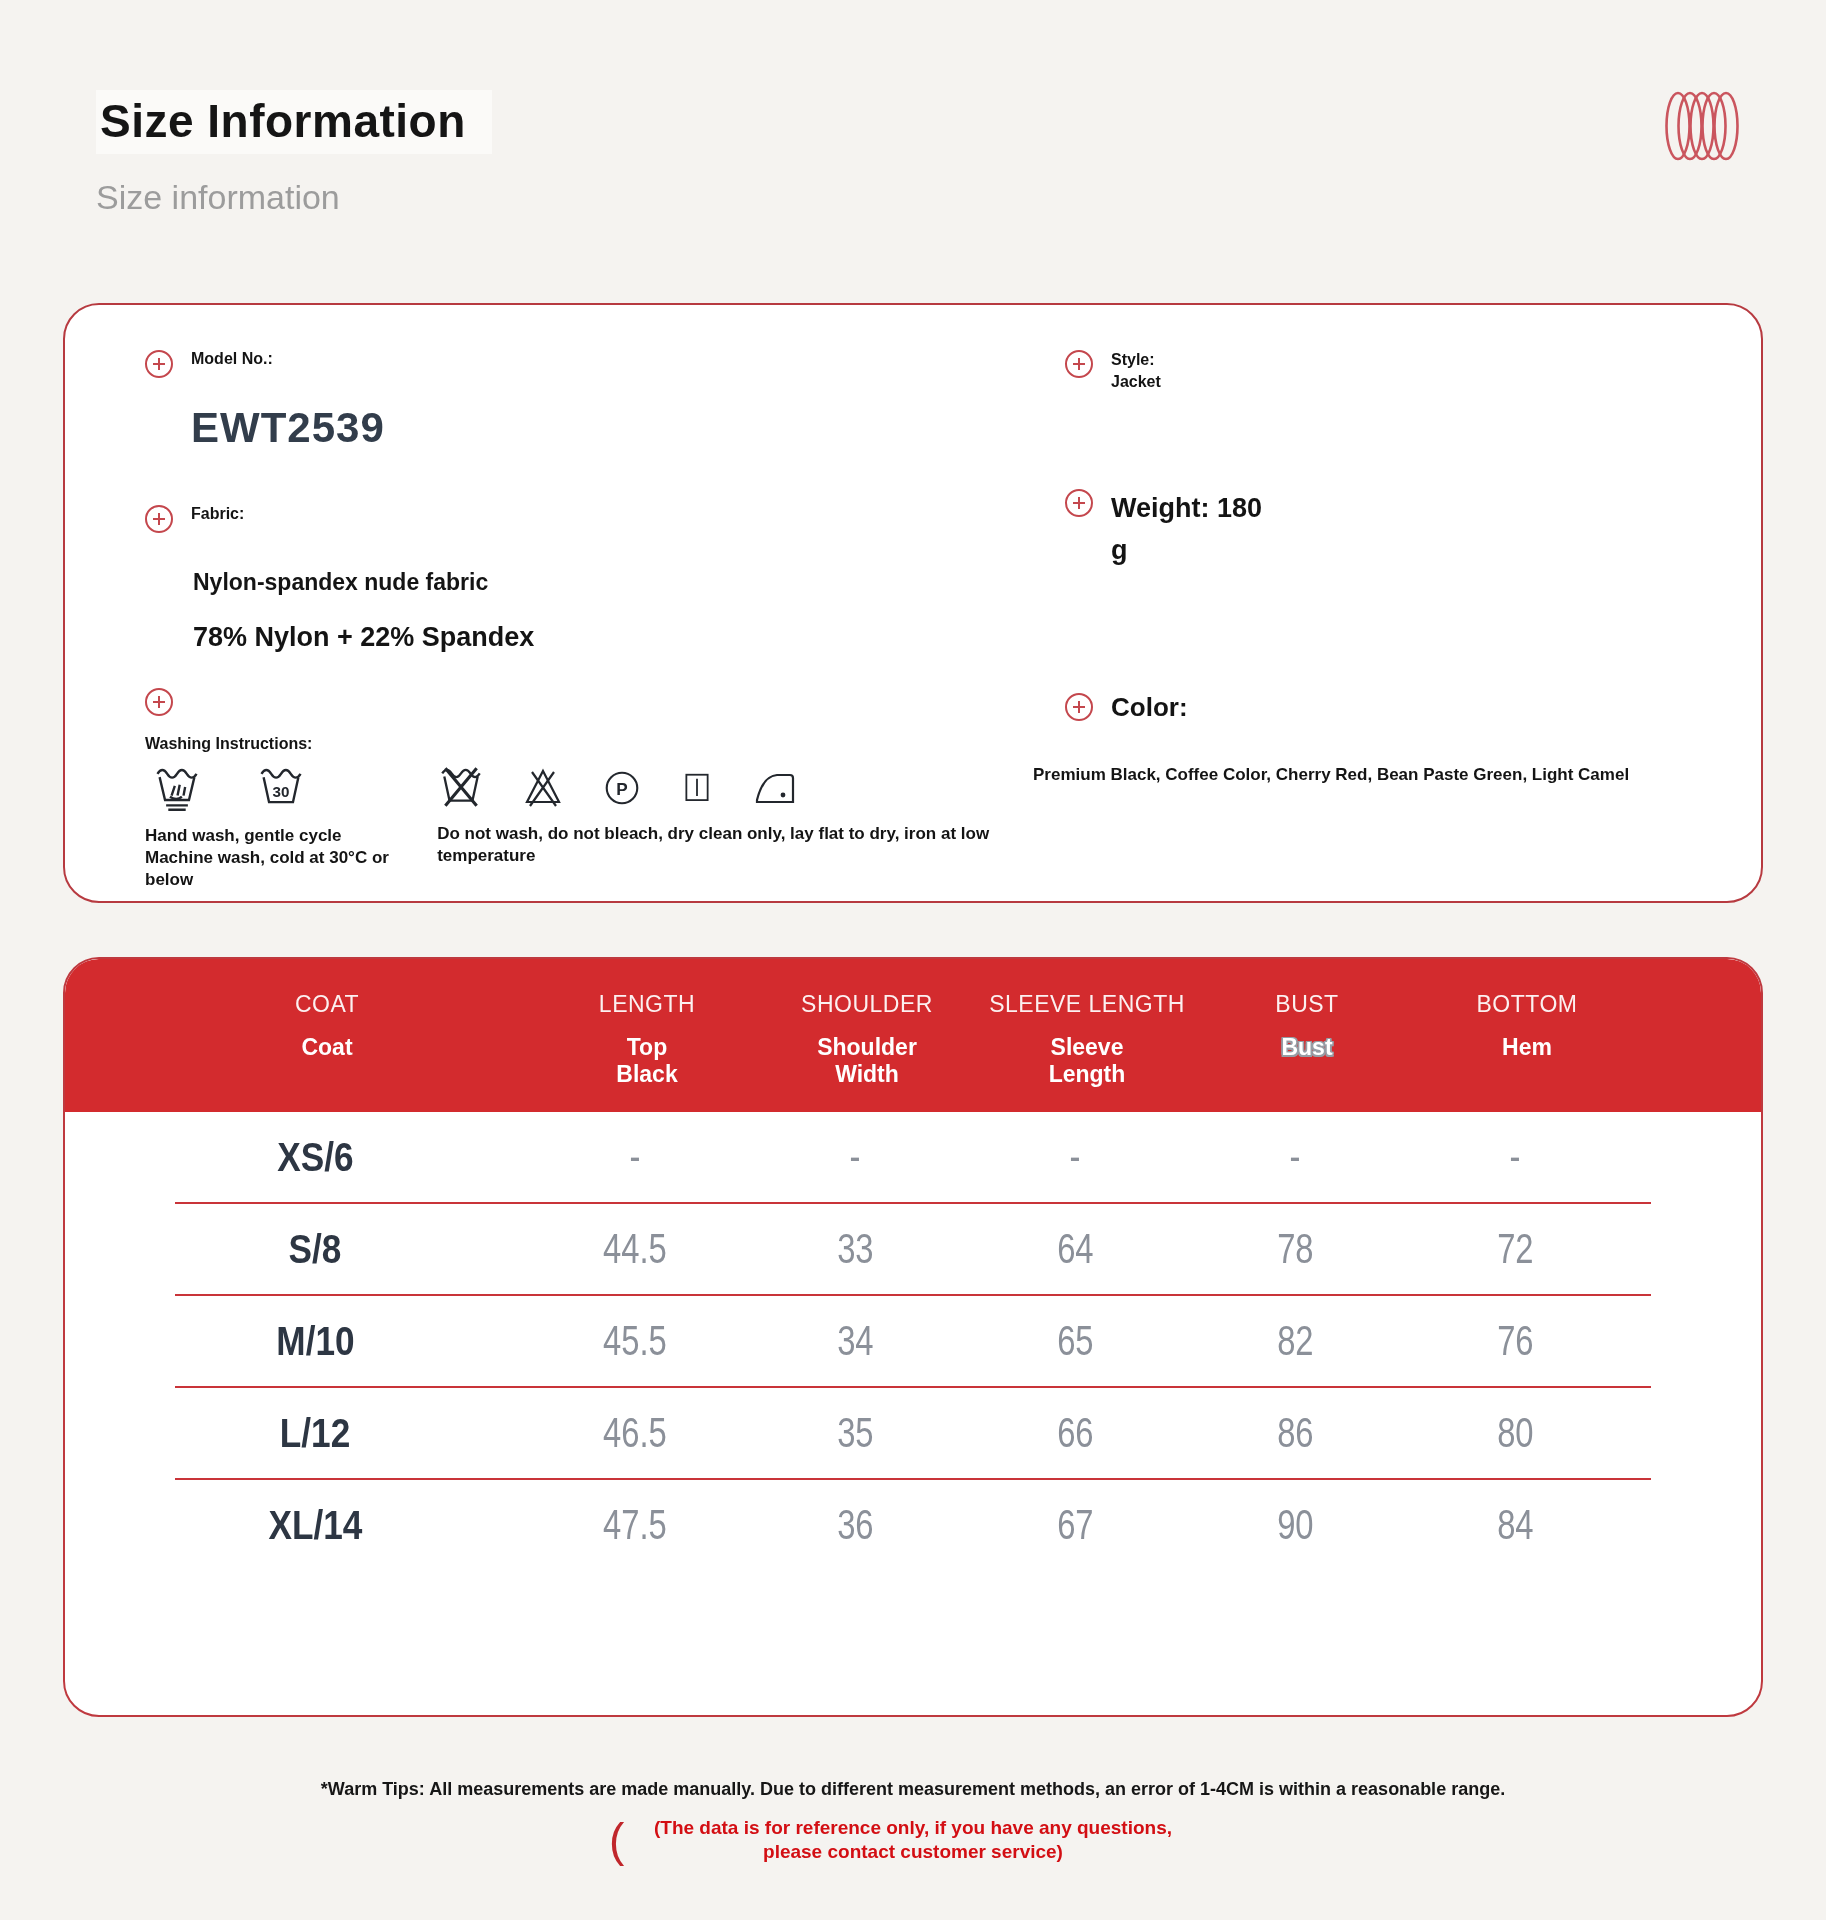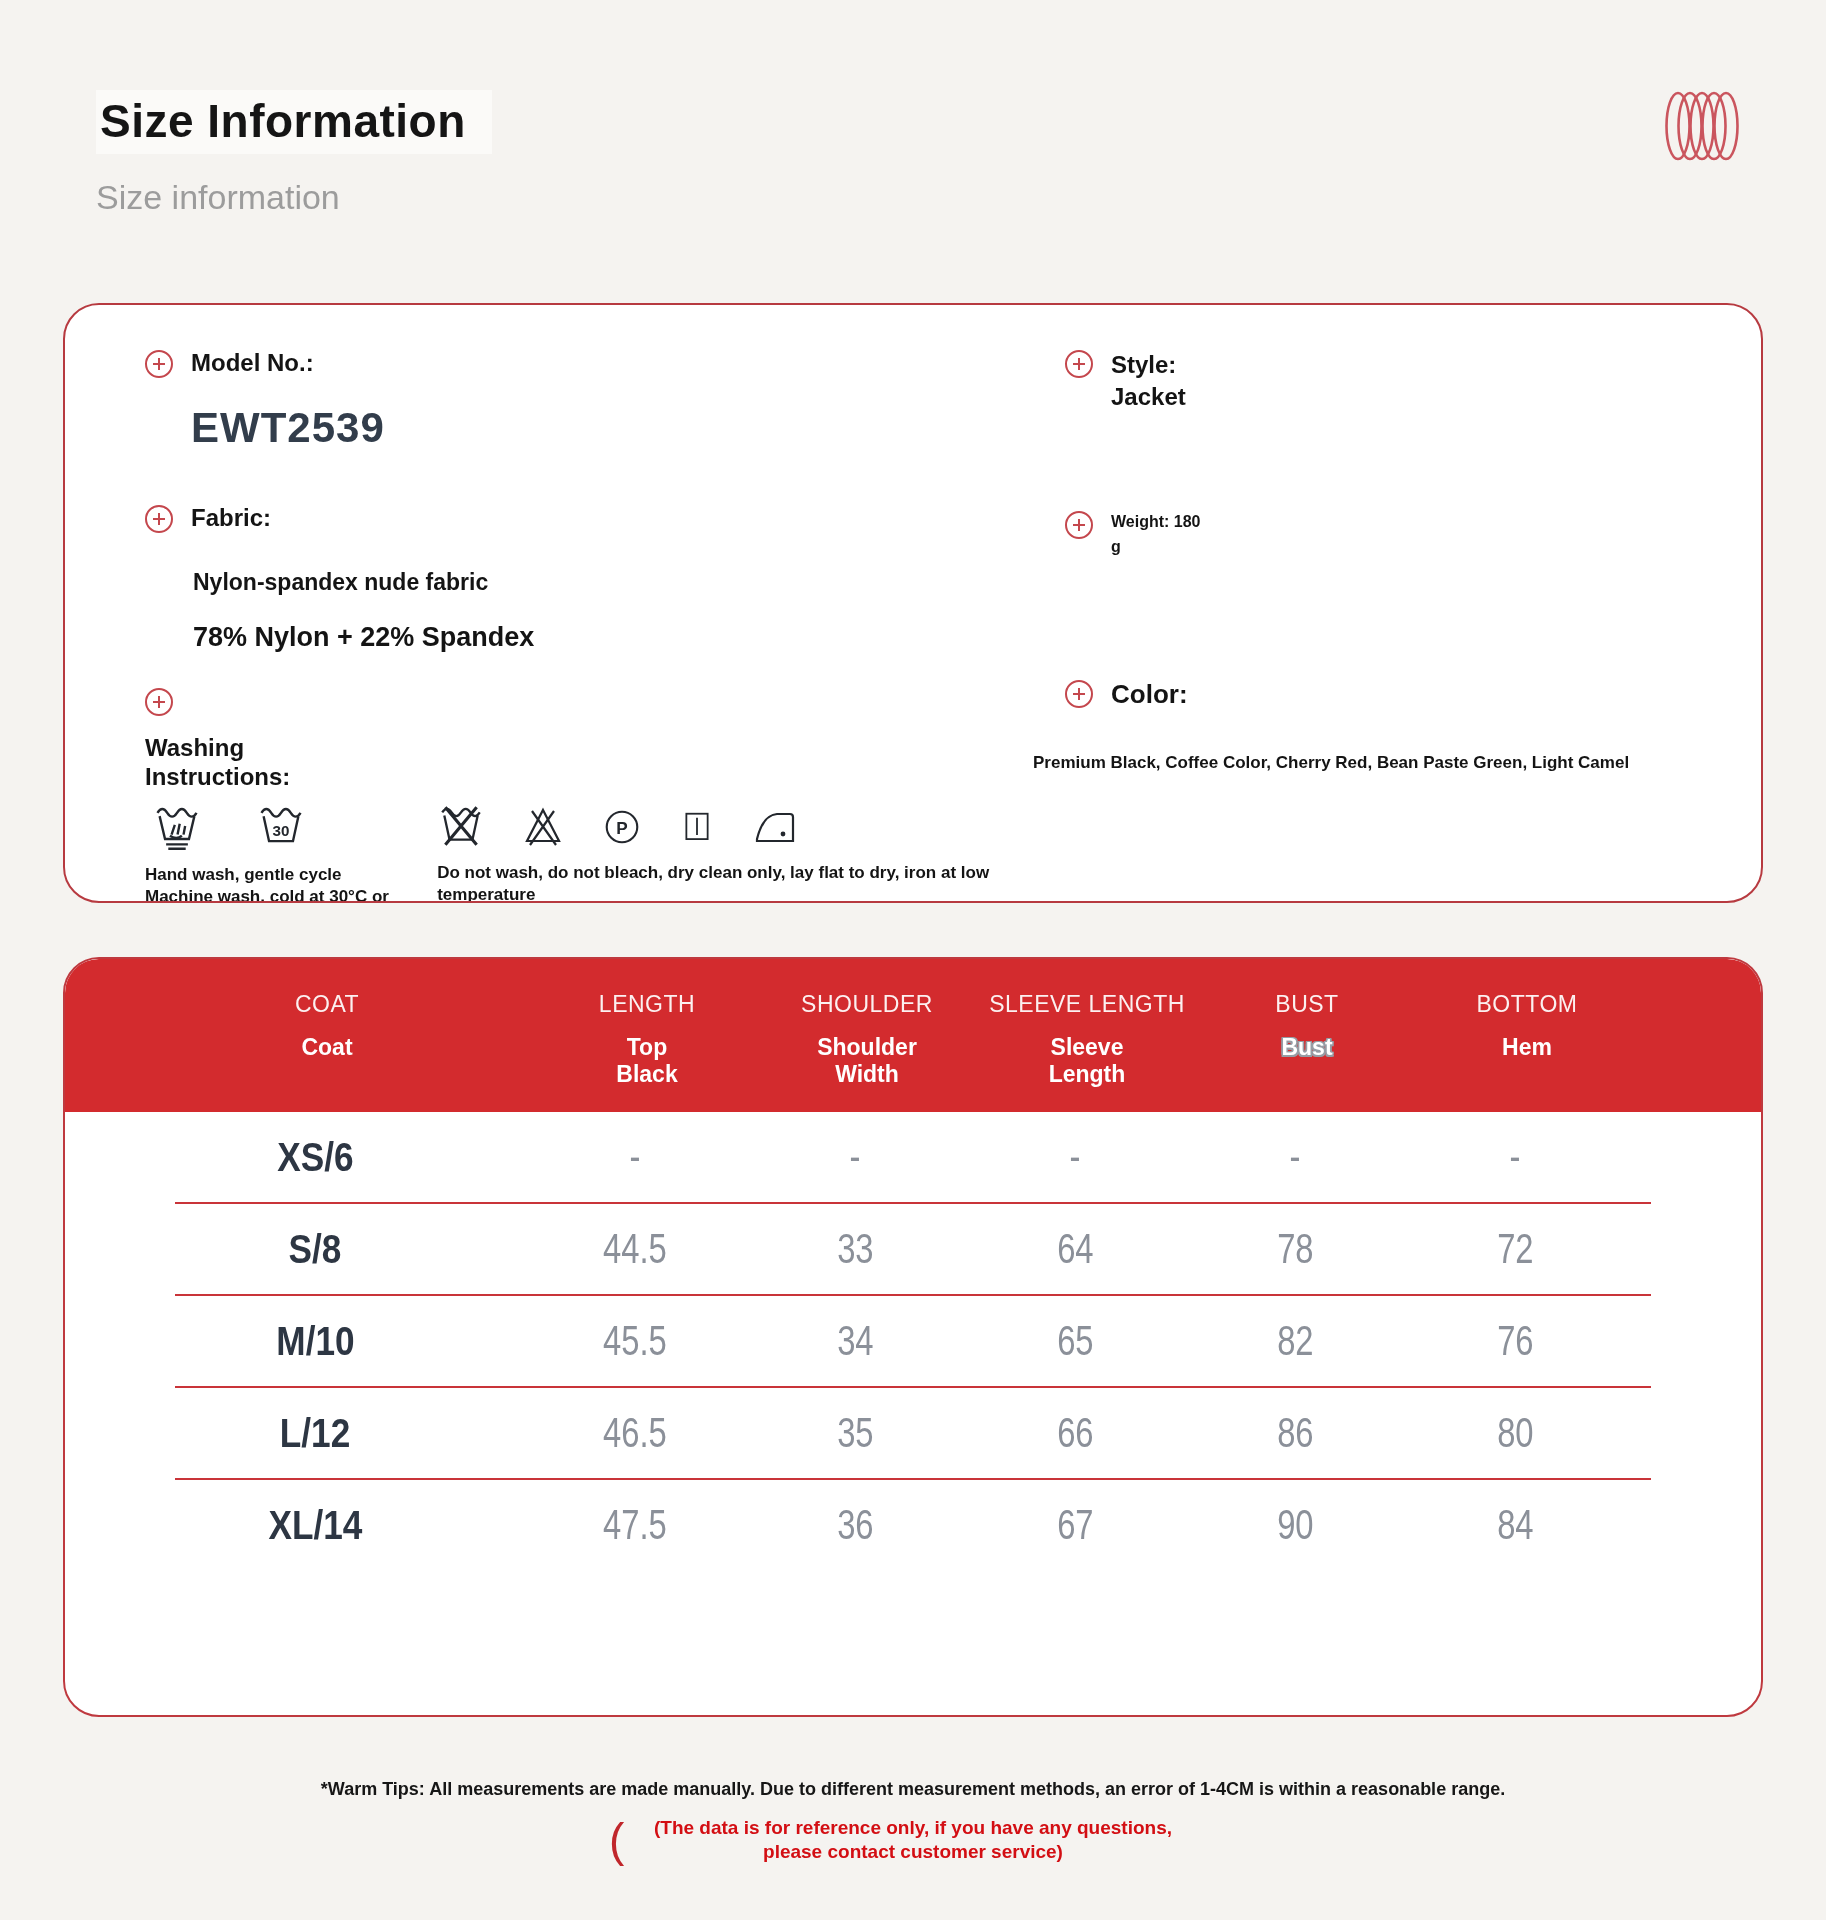--- a/index.html
+++ b/index.html
@@ -23,41 +23,41 @@
   .card {
     position:relative; width:1700px; height:600px; margin:86px auto 0;
     background:#ffffff; border:2px solid #b73a40; border-radius:36px;
     padding:44px 60px 0 80px; overflow:hidden;
   }
   .card-grid { display:grid; grid-template-columns:860px 1fr; }
   .item { display:flex; gap:18px; align-items:flex-start; }
   .plus { position:relative; width:28px; height:28px; border:2px solid #c4474d; border-radius:50%; flex:none; margin-top:1px; }
   .plus::before { content:""; position:absolute; left:6px; right:6px; top:50%; height:2px; margin-top:-1px; background:#c4474d; }
   .plus::after  { content:""; position:absolute; top:6px; bottom:6px; left:50%; width:2px; margin-left:-1px; background:#c4474d; }
-  .lbl { font-size:24px; font-weight:bold; color:#141414; line-height:1.2; }
+  .lbl { font-size:16px; font-weight:bold; color:#141414; line-height:1.2; }
   .model-value { margin:26px 0 0 46px; font-size:42px; font-weight:bold; color:#323d4b; letter-spacing:1px; }
   .fabric-item { margin-top:52px; }
   .fabric-line1 { margin:36px 0 0 48px; font-size:23px; font-weight:bold; color:#141414; }
   .fabric-line2 { margin:26px 0 0 48px; font-size:27px; font-weight:bold; color:#141414; }
   .wash-item { margin-top:34px;flex-direction:column; }
   .wash-lbl { max-width:170px; }
   .wash-row { display:flex; margin-top:10px; }
   .wash-group { display:flex; flex-direction:column; }
   .wash-group.left { width:300px; }
   .wash-group.right { width:640px; margin-left:26px; }
   .wash-icons { display:flex; align-items:center; }
   .wash-icons.left { gap:52px; padding-left:6px; }
   .wash-icons.right { gap:36px; }
   .wash-caption { margin-top:8px; font-size:17px; font-weight:bold; color:#141414; line-height:1.3; }
   .wicon { stroke:#23272d; fill:none; stroke-width:2.2; }
   .right-col .item { margin-left:60px; }
   .stack { display:flex; flex-direction:column; }
   .style-item .lbl { line-height:1.35; }
   .weight-item { margin-top:96px; }
-  .weight-text { font-size:16px; font-weight:bold; color:#141414; line-height:1.55; }
+  .weight-text { font-size:27px; font-weight:bold; color:#141414; line-height:1.55; }
   .color-item { margin-top:120px; }
   .color-lbl { font-size:26px; }
   .color-value { margin:42px 0 0 28px; font-size:17px; font-weight:bold; color:#141414; }
 
   
   .table-card {
     position:relative; width:1700px; height:760px; margin:54px auto 0;
     background:#ffffff; border:2px solid #bf393f; border-radius:36px; overflow:hidden;
   }
   .thead {

